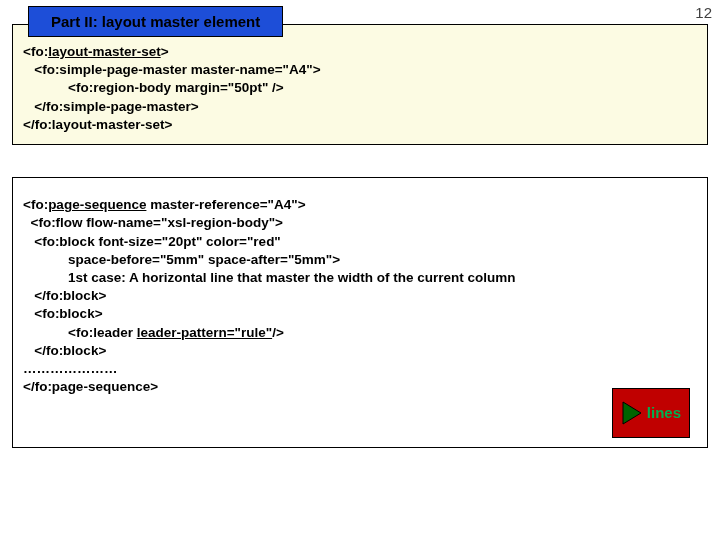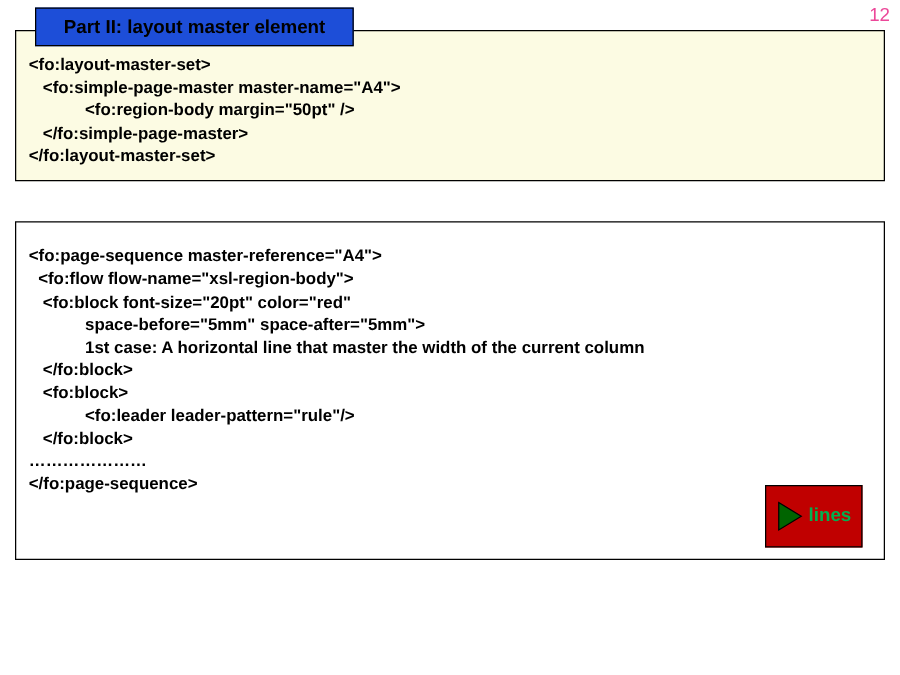--- a/index.html
+++ b/index.html
@@ -10,21 +10,21 @@
     background: #ffffff;
     font-family: Arial, Helvetica, sans-serif;
     font-size: 14px;
     position: relative;
   }
   .page-number {
     position: absolute;
     top: 4px;
     right: 8px;
     font-size: 15px;
-    color: #ec4899;
+    color: #404040;
   }
   .section-title {
     border: 1px solid #000;
     background: #1d4ed8;
     padding: 6px 22px;
     font-weight: bold;
     font-size: 15px;
     display: inline-block;
     position: relative;
     z-index: 2;
@@ -46,21 +46,21 @@
     line-height: 1.35;
     white-space: pre;
     font-family: Arial, Helvetica, sans-serif;
   }
   .code-box.yellow {
     background: #fcfbe3;
   }
   .code-box.white {
     background: #fff;
   }
-  .u { }
+  .u { text-decoration: underline; }
   .lines-badge {
     position: absolute;
     right: 18px;
     bottom: 10px;
     width: 78px;
     height: 50px;
     background: #c00000;
     border: 1px solid #000;
     display: flex;
     align-items: center;

